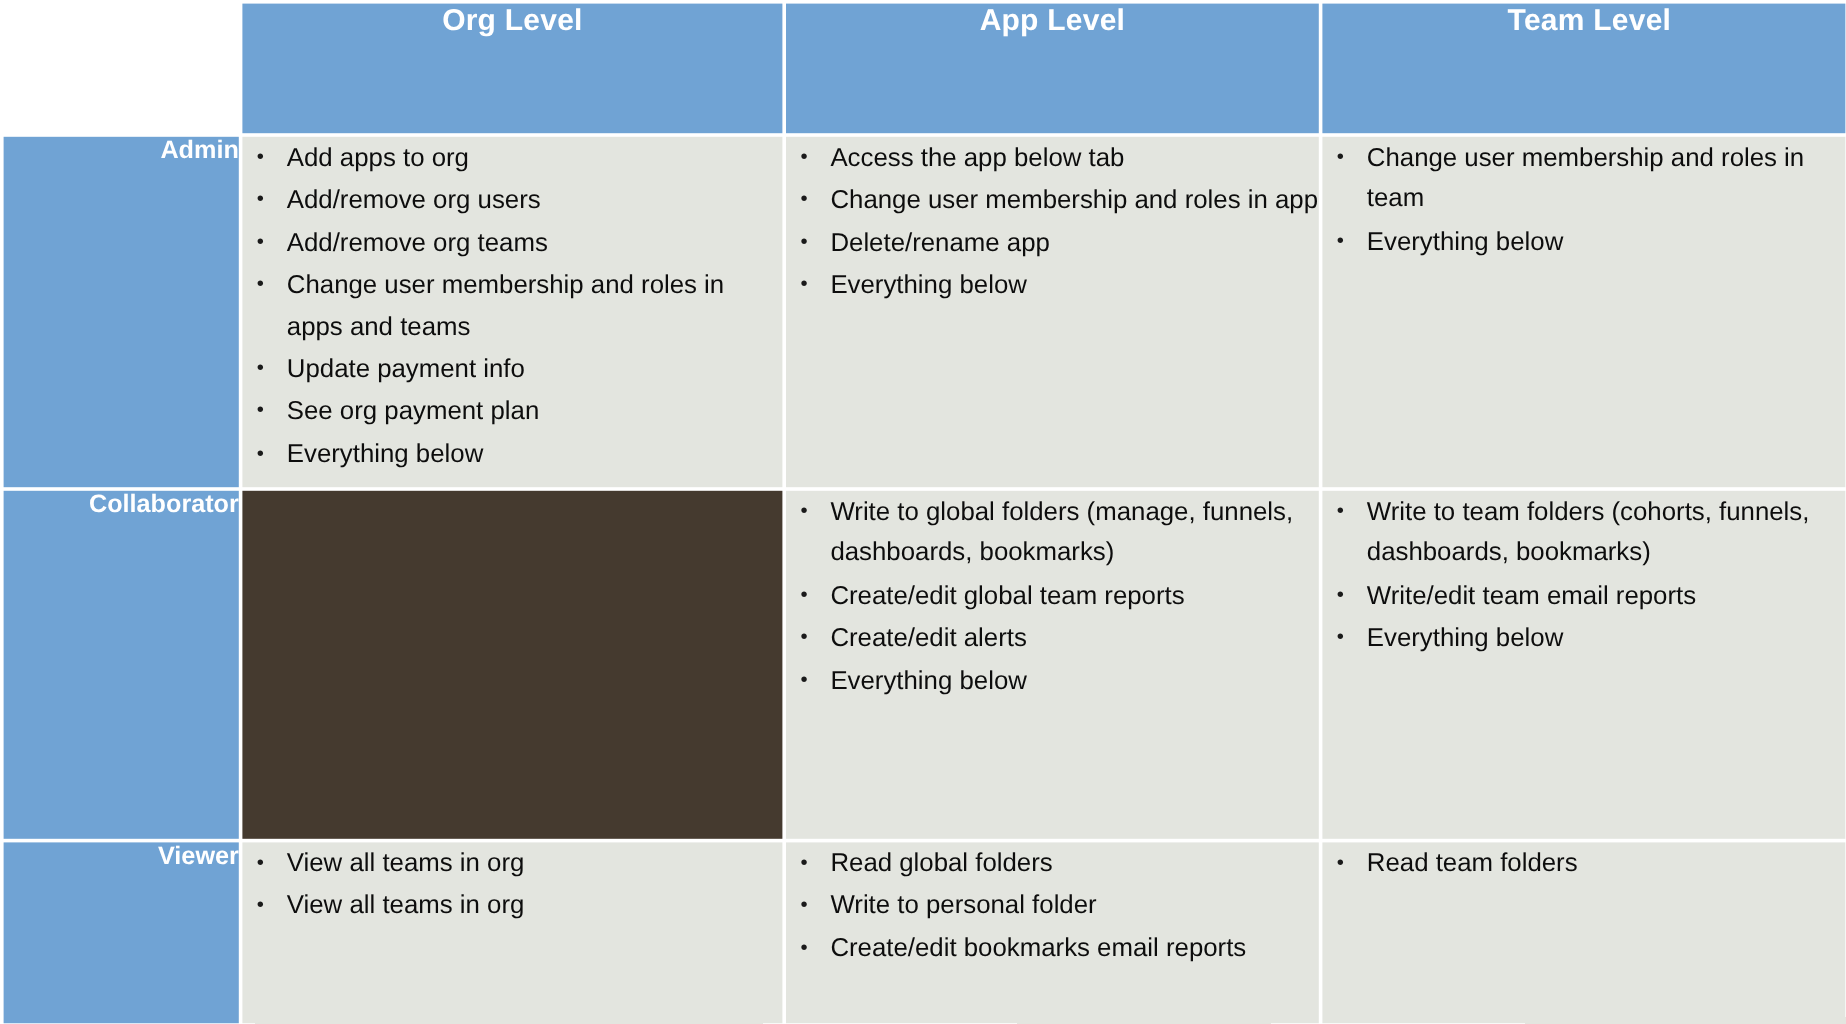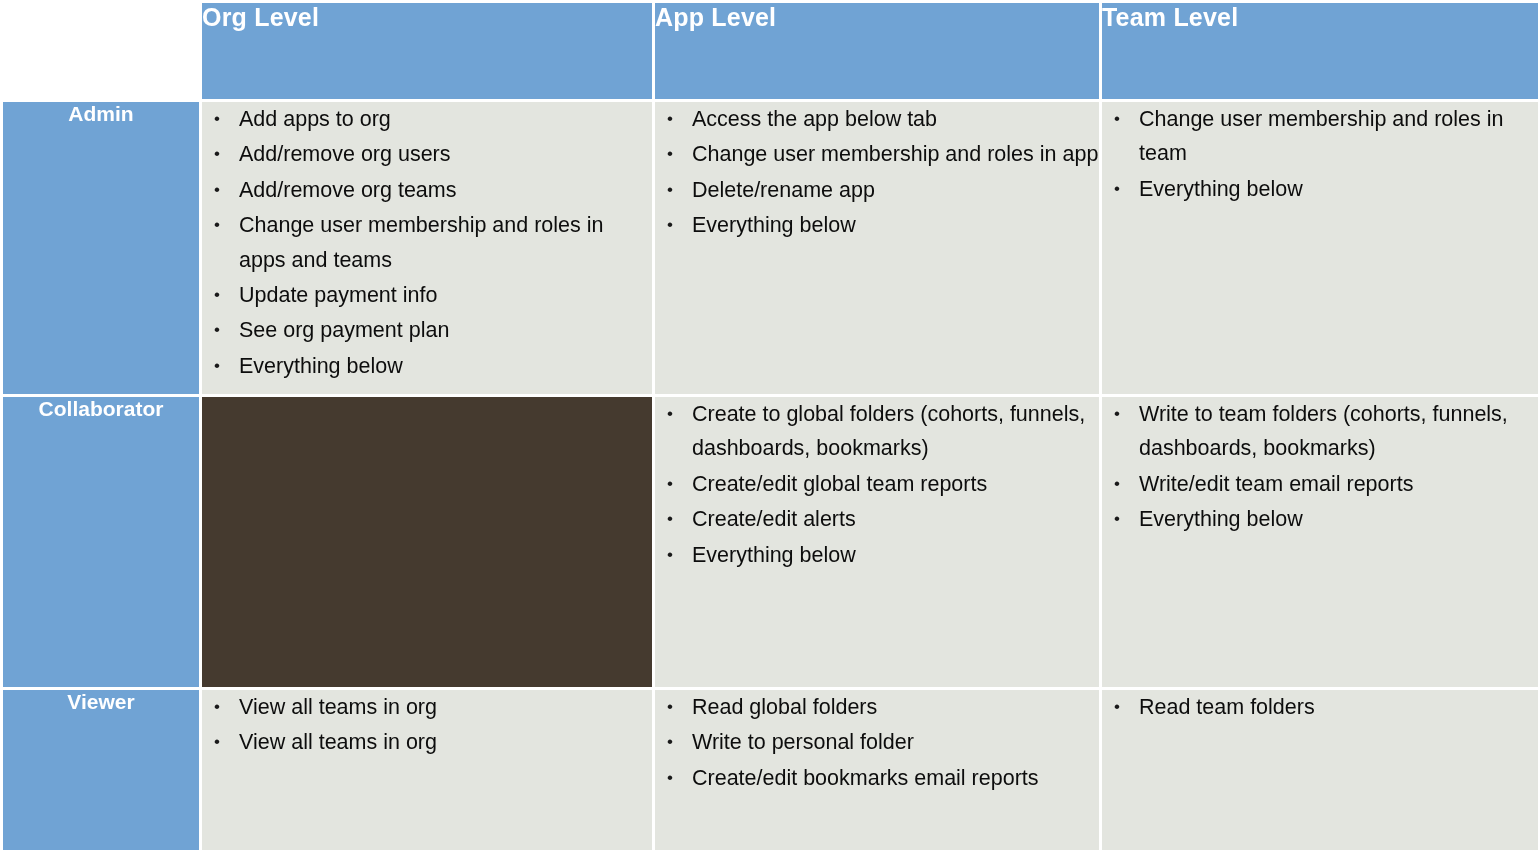--- a/index.html
+++ b/index.html
@@ -34,31 +34,31 @@
   .corner-cell {
     width: 196px;
     background: #ffffff;
     border: none;
   }
   .col-head {
     background: #70a3d4;
     color: #ffffff;
     font-size: 25px;
     font-weight: bold;
-    text-align: left;
+    text-align: center;
     vertical-align: middle;
-    height: 96px;
+    height: 108px;
     letter-spacing: 0.2px;
   }
   .row-head {
     background: #70a3d4;
     color: #ffffff;
     font-size: 21px;
     font-weight: bold;
-    text-align: center;
+    text-align: right;
     vertical-align: middle;
     width: 196px;
   }
   .body-cell {
     background: #e3e5df;
     padding: 14px 10px 10px 10px;
     font-size: 21.5px;
     color: #111111;
     line-height: 1.6;
   }
@@ -134,21 +134,21 @@
             <li><span class="bullet">•</span><span>Change user membership and roles in team</span></li>
             <li><span class="bullet">•</span><span>Everything below</span></li>
           </ul>
         </td>
       </tr>
       <tr class="row-collab">
         <td class="row-head">Collaborator</td>
         <td class="blocked-cell"></td>
         <td class="body-cell">
           <ul class="items">
-            <li><span class="bullet">•</span><span>Create to global folders (cohorts, funnels, dashboards, bookmarks)</span></li>
+            <li><span class="bullet">•</span><span>Write to global folders (manage, funnels, dashboards, bookmarks)</span></li>
             <li><span class="bullet">•</span><span>Create/edit global team reports</span></li>
             <li><span class="bullet">•</span><span>Create/edit alerts</span></li>
             <li><span class="bullet">•</span><span>Everything below</span></li>
           </ul>
         </td>
         <td class="body-cell">
           <ul class="items">
             <li><span class="bullet">•</span><span>Write to team folders (cohorts, funnels, dashboards, bookmarks)</span></li>
             <li><span class="bullet">•</span><span>Write/edit team email reports</span></li>
             <li><span class="bullet">•</span><span>Everything below</span></li>

